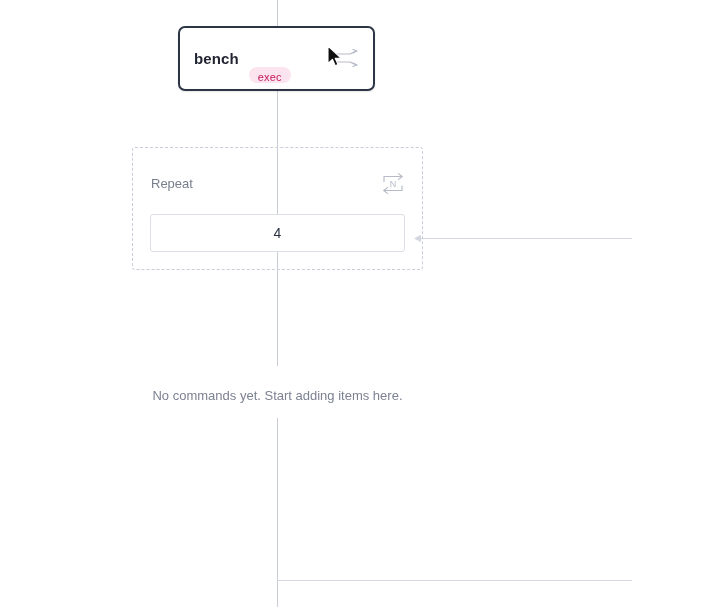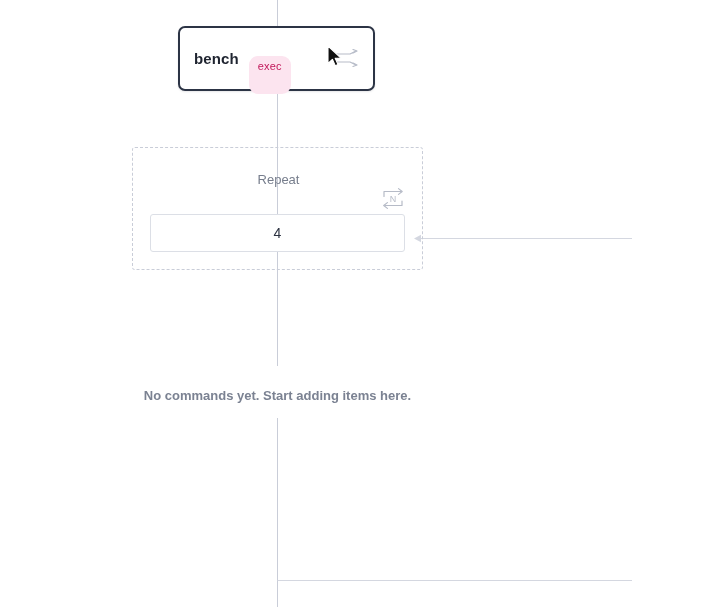--- a/index.html
+++ b/index.html
@@ -49,21 +49,21 @@
     font-weight: bold;
     color: #1f2430;
     letter-spacing: 0.1px;
   }
   .node-badge {
     margin-left: 10px;
     background: #fce4ef;
     color: #c2185b;
     font-size: 11px;
     line-height: 1;
-    padding: 5px 9px 22px 9px;
+    padding: 5px 9px 0 9px;
     border-radius: 9px;
     letter-spacing: 0.2px;
     margin-top: 32px;
   }
   .node-actions {
     margin-left: auto;
     position: relative;
     width: 30px;
     height: 26px;
   }
@@ -98,21 +98,20 @@
     z-index: 4;
   }
   .repeat-header {
     position: absolute;
     left: 18px;
     top: 24px;
     right: 16px;
     height: 22px;
     display: flex;
     align-items: center;
-    flex-direction: column;
   }
   .repeat-label {
     font-size: 13px;
     color: #767d8c;
   }
   .repeat-icon {
     margin-left: auto;
     width: 26px;
     height: 22px;
     color: #b6bbc7;
@@ -140,21 +139,20 @@
     position: absolute;
     left: 0;
     top: 385px;
     width: 555px;
     text-align: center;
     font-size: 13px;
     color: #7b8292;
     background: #ffffff;
     padding: 3px 0;
     z-index: 3;
-    font-weight: bold;
   }
 </style>
 </head>
 <body>
 
 <div id="canvas">
 
   <svg id="edges" viewBox="0 0 725 607" width="725" height="607">
 
     <line x1="277.5" y1="0" x2="277.5" y2="26" stroke="#c9cdd8" stroke-width="1"></line>

